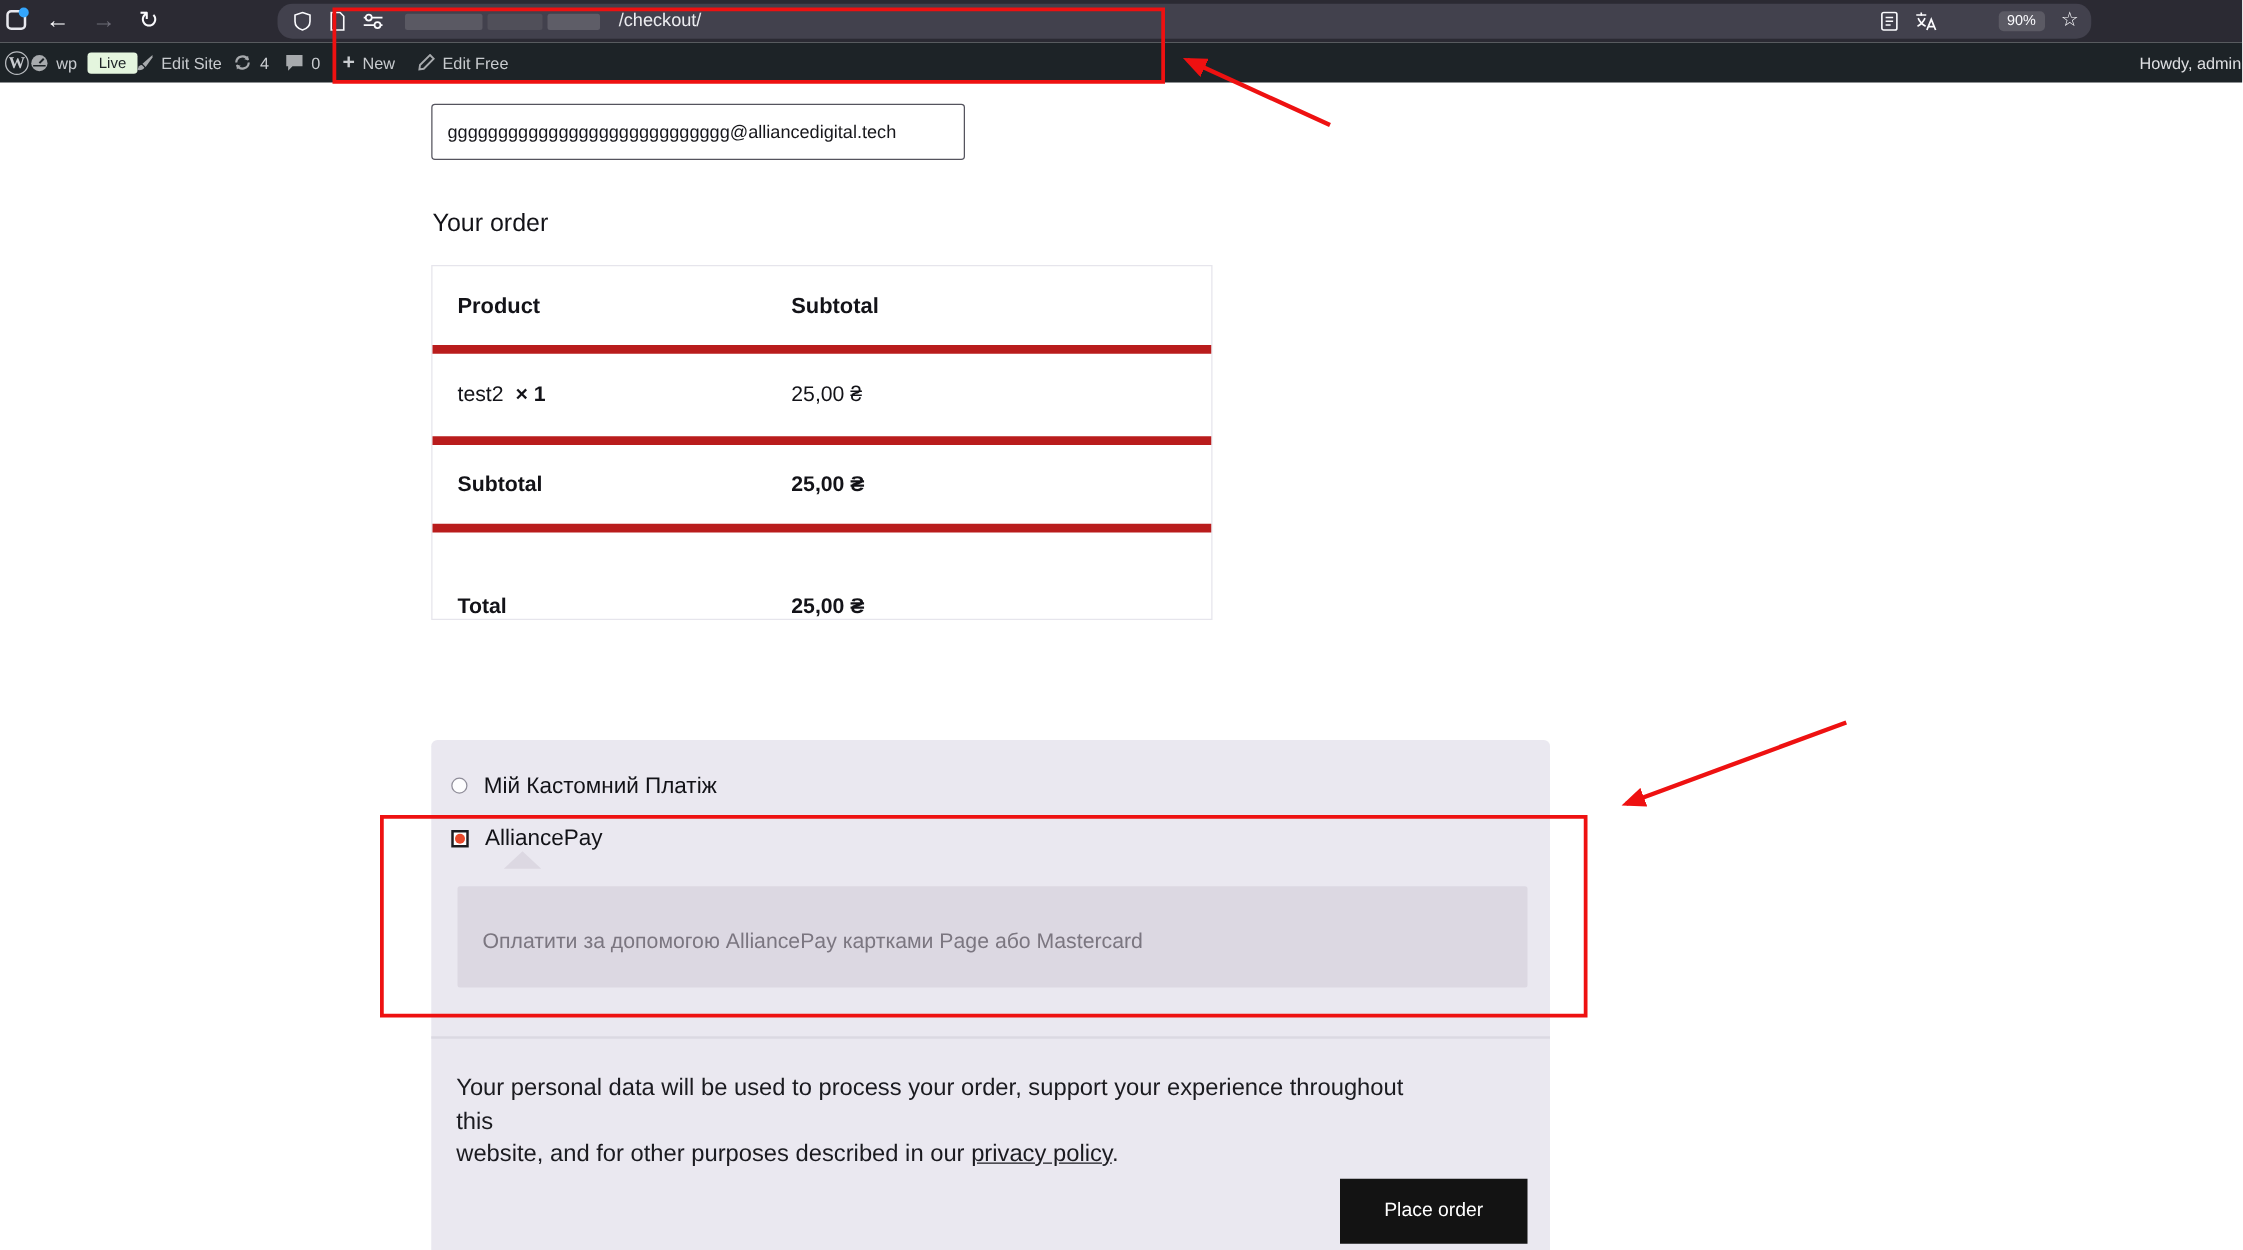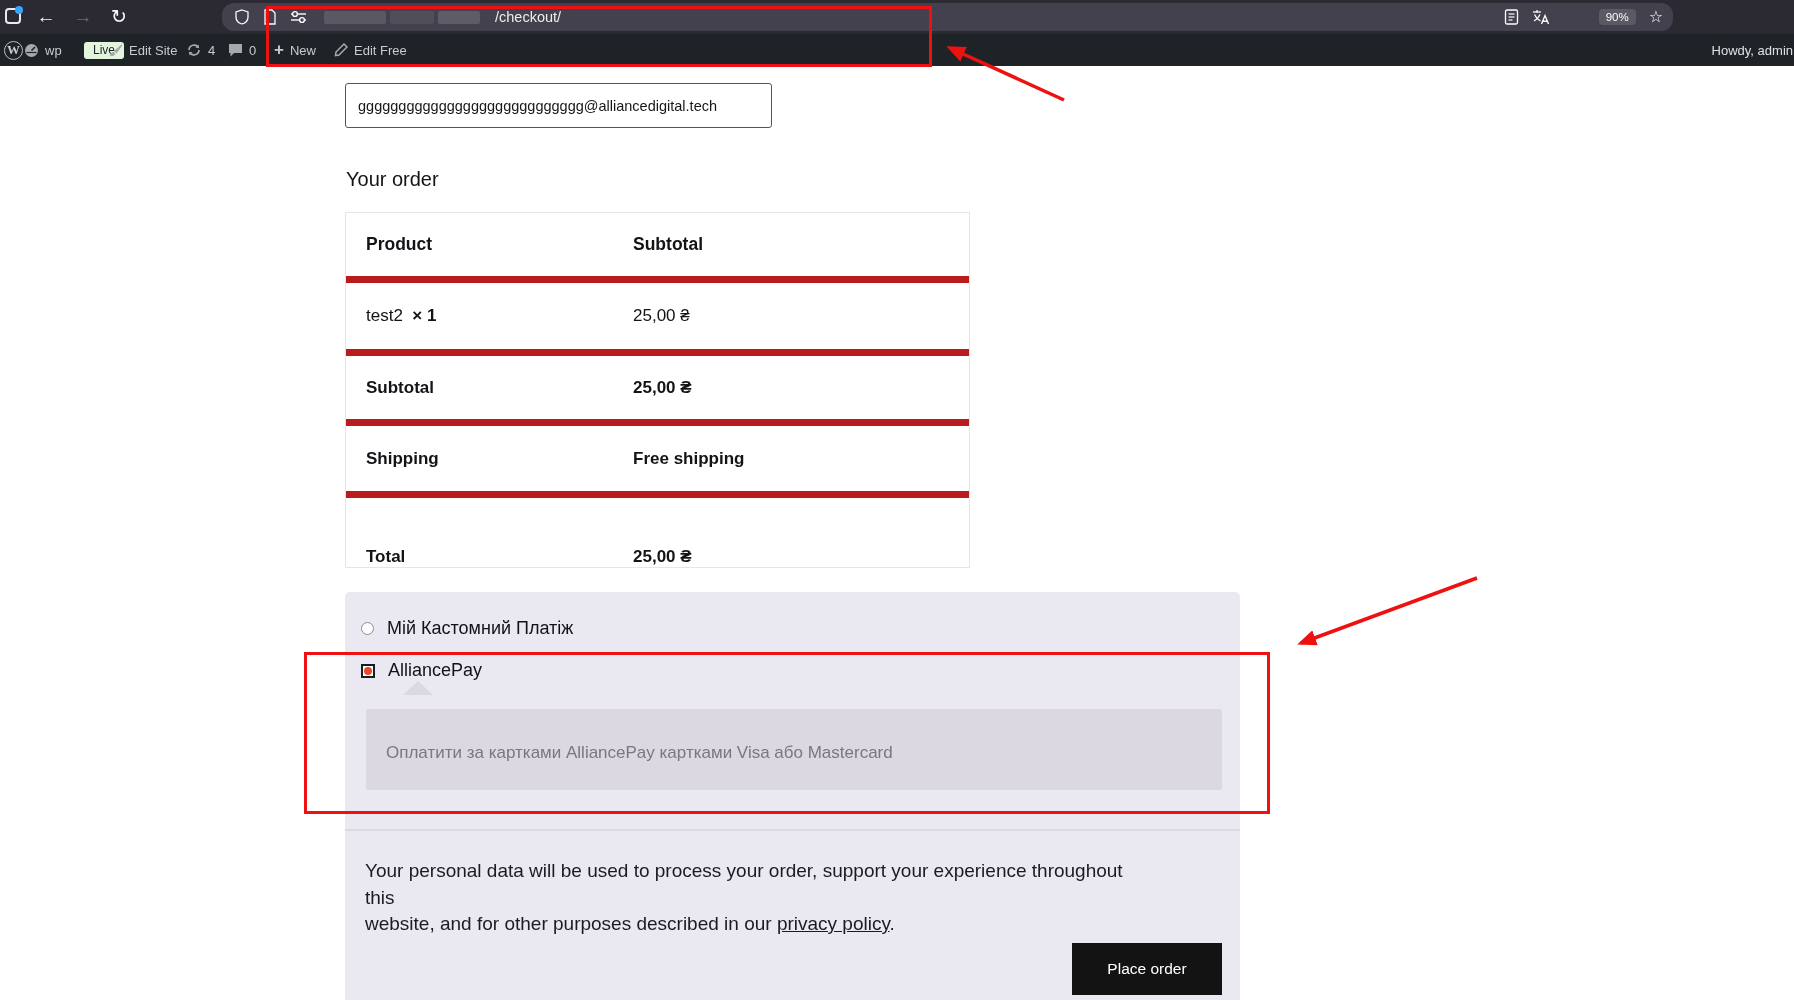--- a/index.html
+++ b/index.html
@@ -26,21 +26,21 @@
   .zoombadge { background:#5b5a64; color:#fbfbfe; font-size:11.5px; padding:2px 7px; border-radius:4px;margin-left:36px; }
   .star { color:#fbfbfe; font-size:16px; line-height:16px; }
 
   
   .adminbar { position:absolute; left:0; top:34px; width:1794px; height:32px; background:#1d2327; color:#c8cbcf; font-size:13px; }
   .ab-item { position:absolute; top:0; height:32px; display:flex; align-items:center; gap:6px; white-space:nowrap; }
   .ab-item svg { flex:0 0 auto; }
   .wp-logo { width:19px; height:19px; border:1.6px solid #b9bcc0; border-radius:50%; color:#c8cbcf;
              font-family:"Liberation Serif","DejaVu Serif",serif; font-size:13px; font-weight:bold;
              display:flex; align-items:center; justify-content:center; }
-  .live-badge { background:#e4f5de; color:#1d2327; border-radius:3px; padding:1.5px 9px; font-size:12px;margin-left:14px; }
+  .live-badge { background:#e4f5de; color:#1d2327; border-radius:3px; padding:1.5px 9px; font-size:12px; }
   .plus { font-size:17px; font-weight:bold; color:#c8cbcf; line-height:14px; }
   .howdy { position:absolute; right:1px; top:0; height:32px; display:flex; align-items:center; color:#dfe0e3; }
 
   
   .email-input { position:absolute; left:345px; top:83px; width:427px; height:45px; border:1.5px solid #55545e;
                  border-radius:3px; background:#fff; font-size:14.5px; color:#17171b; padding:0 12px;
                  font-family:"Liberation Sans","DejaVu Sans",sans-serif; }
   .order-heading { position:absolute; left:346px; top:168px; font-size:20px; color:#131318; font-weight:500; }
 
   .order-table { position:absolute; left:345px; top:212px; width:625px; border:1px solid #e6e5ec; background:#fff; }
@@ -191,44 +191,40 @@
       <div class="c1">
         <span>test2</span>&nbsp;
         <span class="bold">× 1</span>
       </div>
       <div class="c2">25,00 ₴</div>
     </div>
     <div class="trow h-sub">
       <div class="c1 bold">Subtotal</div>
       <div class="c2 bold">25,00 ₴</div>
     </div>
-    <div class="trow h-ship">
-      <div class="c1 bold">Shipping</div>
-      <div class="c2 bold">Free shipping</div>
-    </div>
     <div class="trow h-tot">
       <div class="c1 bold">Total</div>
       <div class="c2 bold">25,00 ₴</div>
     </div>
   </div>
 
   <div class="paybox">
     <div class="pm-row" style="top:26px;">
       <span class="radio-off"></span>
       <span class="pm-label">Мій Кастомний Платіж</span>
     </div>
     <div class="pm-row" style="top:68px;">
       <span class="radio-on">
           <i></i>
         </span>
       <span class="pm-label">AlliancePay</span>
     </div>
     <div class="pointer"></div>
     <div class="descbox">
-      <span>Оплатити за картками AlliancePay картками Visa або Mastercard</span>
+      <span>Оплатити за допомогою AlliancePay картками Page або Mastercard</span>
     </div>
     <div class="pay-divider"></div>
     <div class="privacy">
       <span>Your personal data will be used to process your order, support your experience throughout this</span><br>
       <span>website, and for other purposes described in our </span><a href="#">privacy policy</a><span>.</span>
     </div>
     <button class="place-order">
       <span>Place order</span>
     </button>
   </div>

